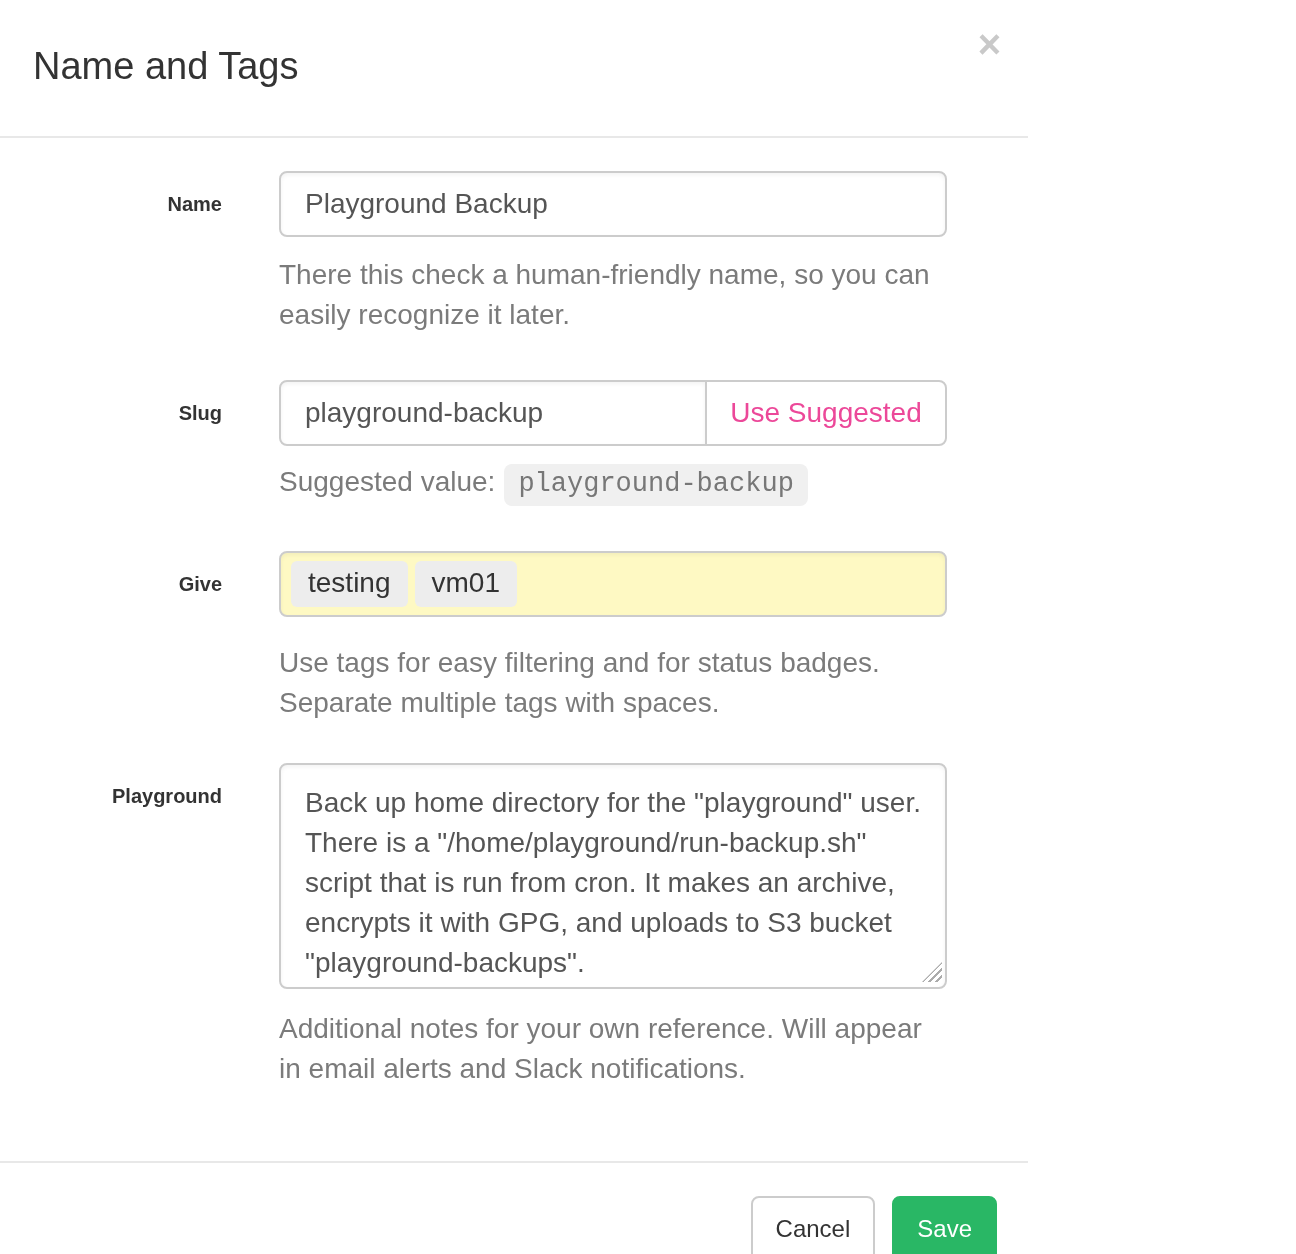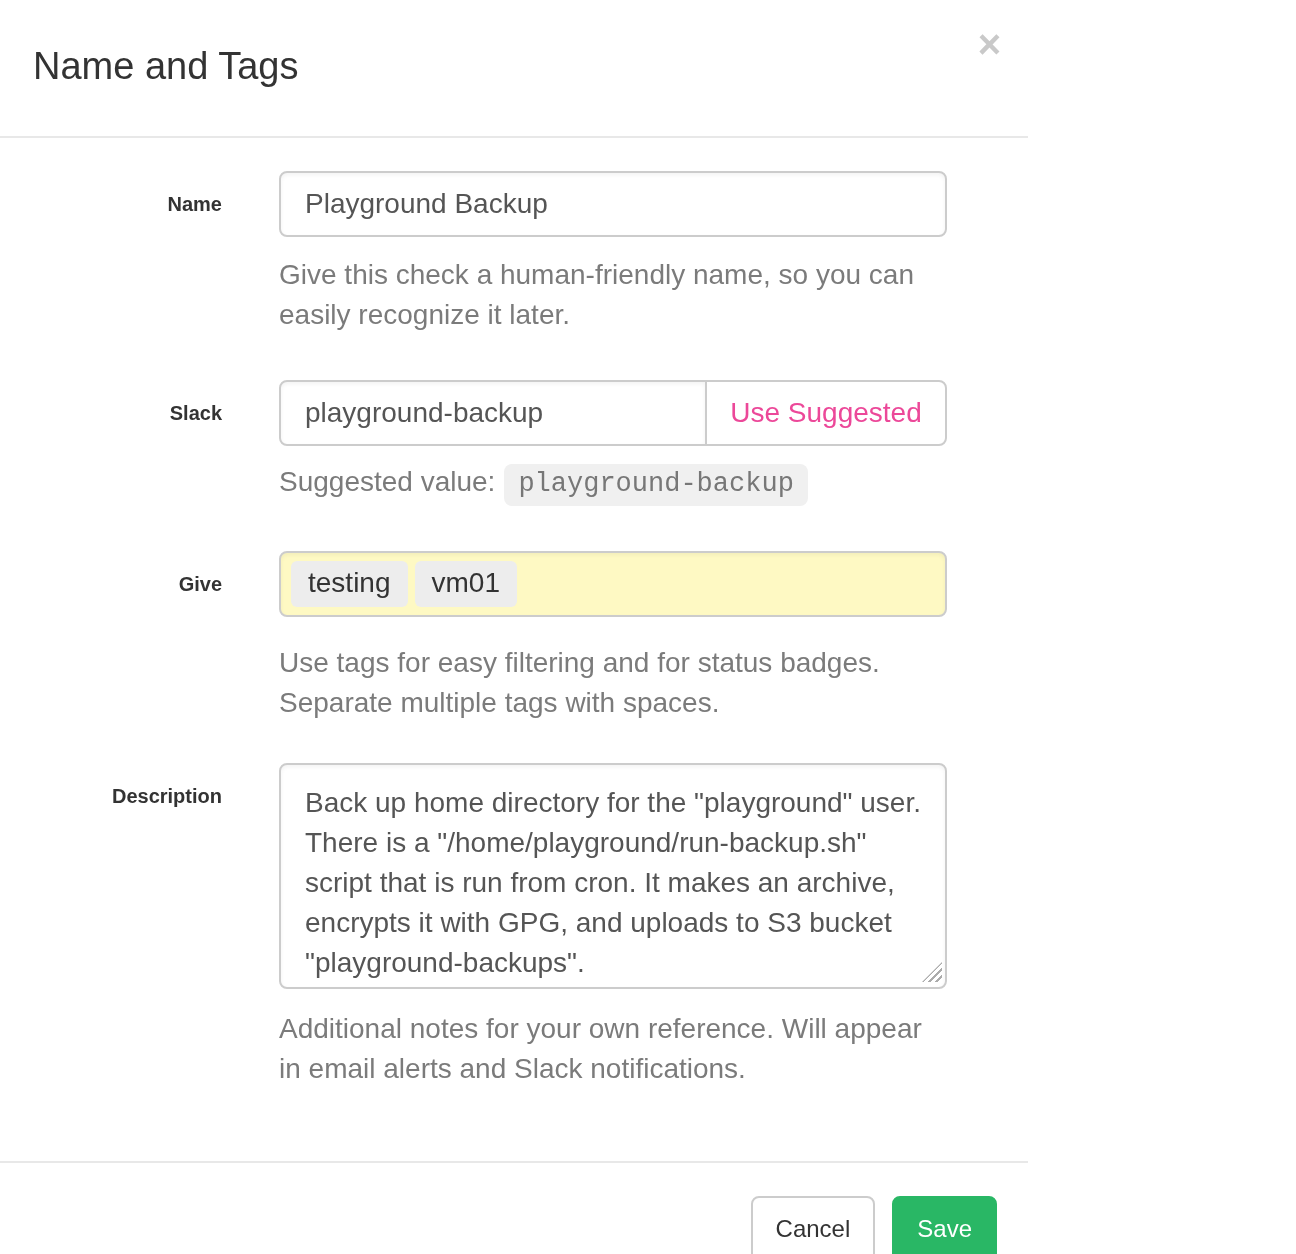--- a/index.html
+++ b/index.html
@@ -106,26 +106,26 @@
     <div class="modal-title">Name and Tags</div>
     <button class="close-btn">×</button>
   </div>
 
   <div class="modal-body">
 
     <div class="form-group fg-name">
       <label class="control-label">Name</label>
       <div class="col-content">
         <input class="form-control" type="text" value="Playground Backup" style="">
-        <div class="help-block help-name">Give this check a human-friendly name, so you can easily recognize it later.</div>
+        <div class="help-block help-name">There this check a human-friendly name, so you can easily recognize it later.</div>
       </div>
     </div>
 
     <div class="form-group fg-slug">
-      <label class="control-label">Slack</label>
+      <label class="control-label">Slug</label>
       <div class="col-content">
         <div class="input-group">
           <input class="form-control" type="text" value="playground-backup" style="">
           <button class="btn-addon">Use Suggested</button>
         </div>
         <div class="help-block help-slug"><span>Suggested value:</span><span class="code-chip">playground-backup</span></div>
       </div>
     </div>
 
     <div class="form-group fg-tags">
@@ -133,21 +133,21 @@
       <div class="col-content">
         <div class="tags-box">
           <span class="tag-chip">testing</span>
           <span class="tag-chip">vm01</span>
         </div>
         <div class="help-block help-tags">Use tags for easy filtering and for status badges. Separate multiple tags with spaces.</div>
       </div>
     </div>
 
     <div class="form-group fg-desc">
-      <label class="control-label">Description</label>
+      <label class="control-label">Playground</label>
       <div class="col-content">
         <div class="textarea-wrap">
           <textarea class="form-control" style="">Back up home directory for the "playground" user.
 There is a "/home/playground/run-backup.sh" script that is run from cron. It makes an archive, encrypts it with GPG, and uploads to S3 bucket "playground-backups".</textarea>
           <div class="resize-handle"></div>
         </div>
         <div class="help-block help-desc">Additional notes for your own reference. Will appear in email alerts and Slack notifications.</div>
       </div>
     </div>
 

